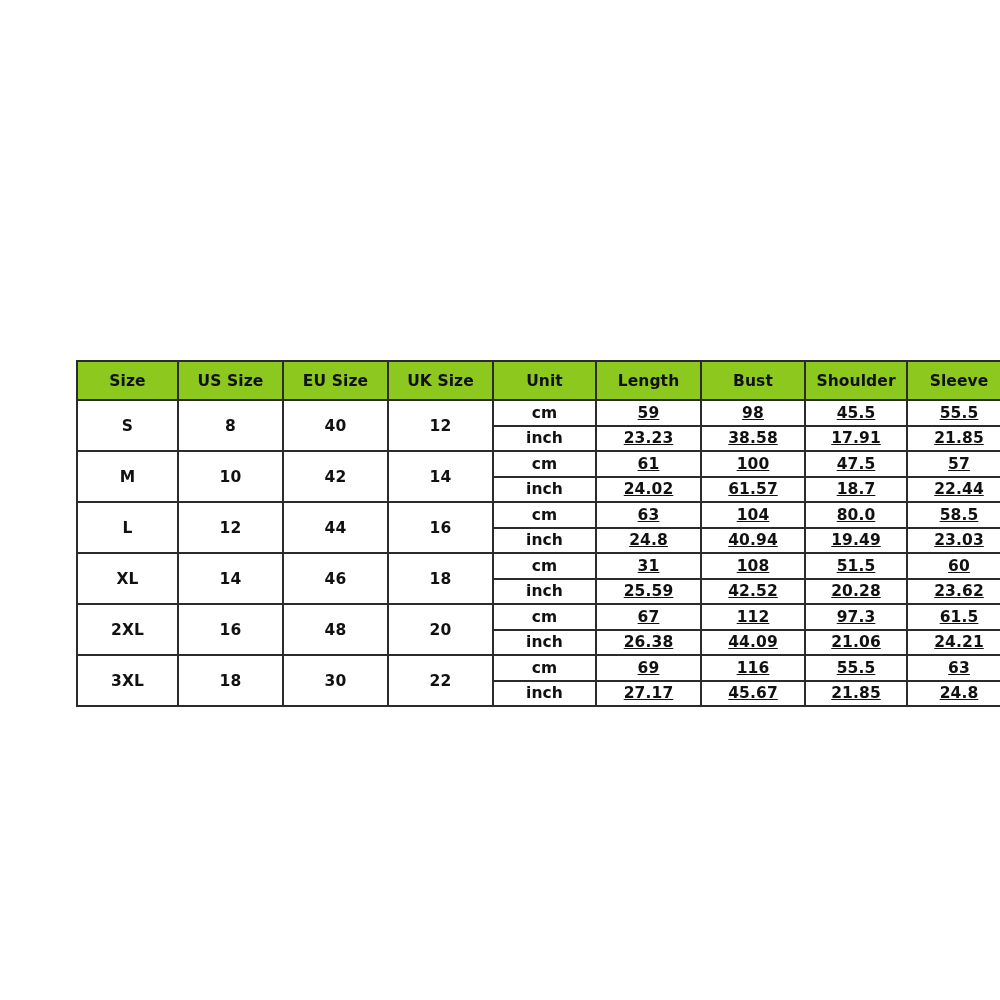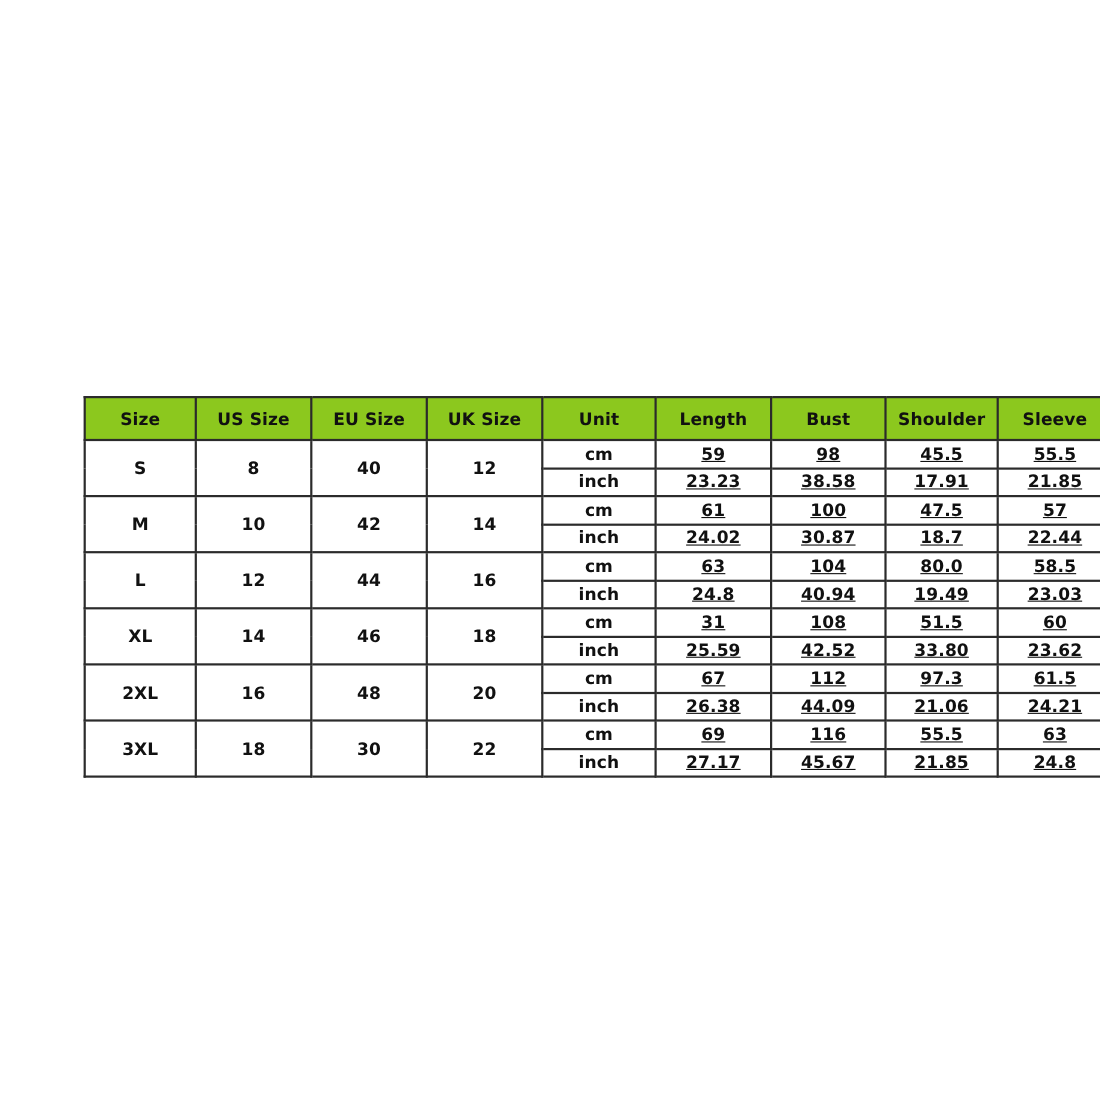--- a/index.html
+++ b/index.html
@@ -127,21 +127,21 @@
         <td class="size-cell" rowspan="2">14</td>
         <td class="unit-cell">cm</td>
         <td class="val-cell">61</td>
         <td class="val-cell">100</td>
         <td class="val-cell">47.5</td>
         <td class="val-cell">57</td>
       </tr>
       <tr class="sub-row">
         <td class="unit-cell">inch</td>
         <td class="val-cell">24.02</td>
-        <td class="val-cell">30.87</td>
+        <td class="val-cell">61.57</td>
         <td class="val-cell">18.7</td>
         <td class="val-cell">22.44</td>
       </tr>
 
       <tr class="sub-row">
         <td class="size-cell" rowspan="2">L</td>
         <td class="size-cell" rowspan="2">12</td>
         <td class="size-cell" rowspan="2">44</td>
         <td class="size-cell" rowspan="2">16</td>
         <td class="unit-cell">cm</td>
@@ -166,21 +166,21 @@
         <td class="unit-cell">cm</td>
         <td class="val-cell">31</td>
         <td class="val-cell">108</td>
         <td class="val-cell">51.5</td>
         <td class="val-cell">60</td>
       </tr>
       <tr class="sub-row">
         <td class="unit-cell">inch</td>
         <td class="val-cell">25.59</td>
         <td class="val-cell">42.52</td>
-        <td class="val-cell">33.80</td>
+        <td class="val-cell">20.28</td>
         <td class="val-cell">23.62</td>
       </tr>
 
       <tr class="sub-row">
         <td class="size-cell" rowspan="2">2XL</td>
         <td class="size-cell" rowspan="2">16</td>
         <td class="size-cell" rowspan="2">48</td>
         <td class="size-cell" rowspan="2">20</td>
         <td class="unit-cell">cm</td>
         <td class="val-cell">67</td>

